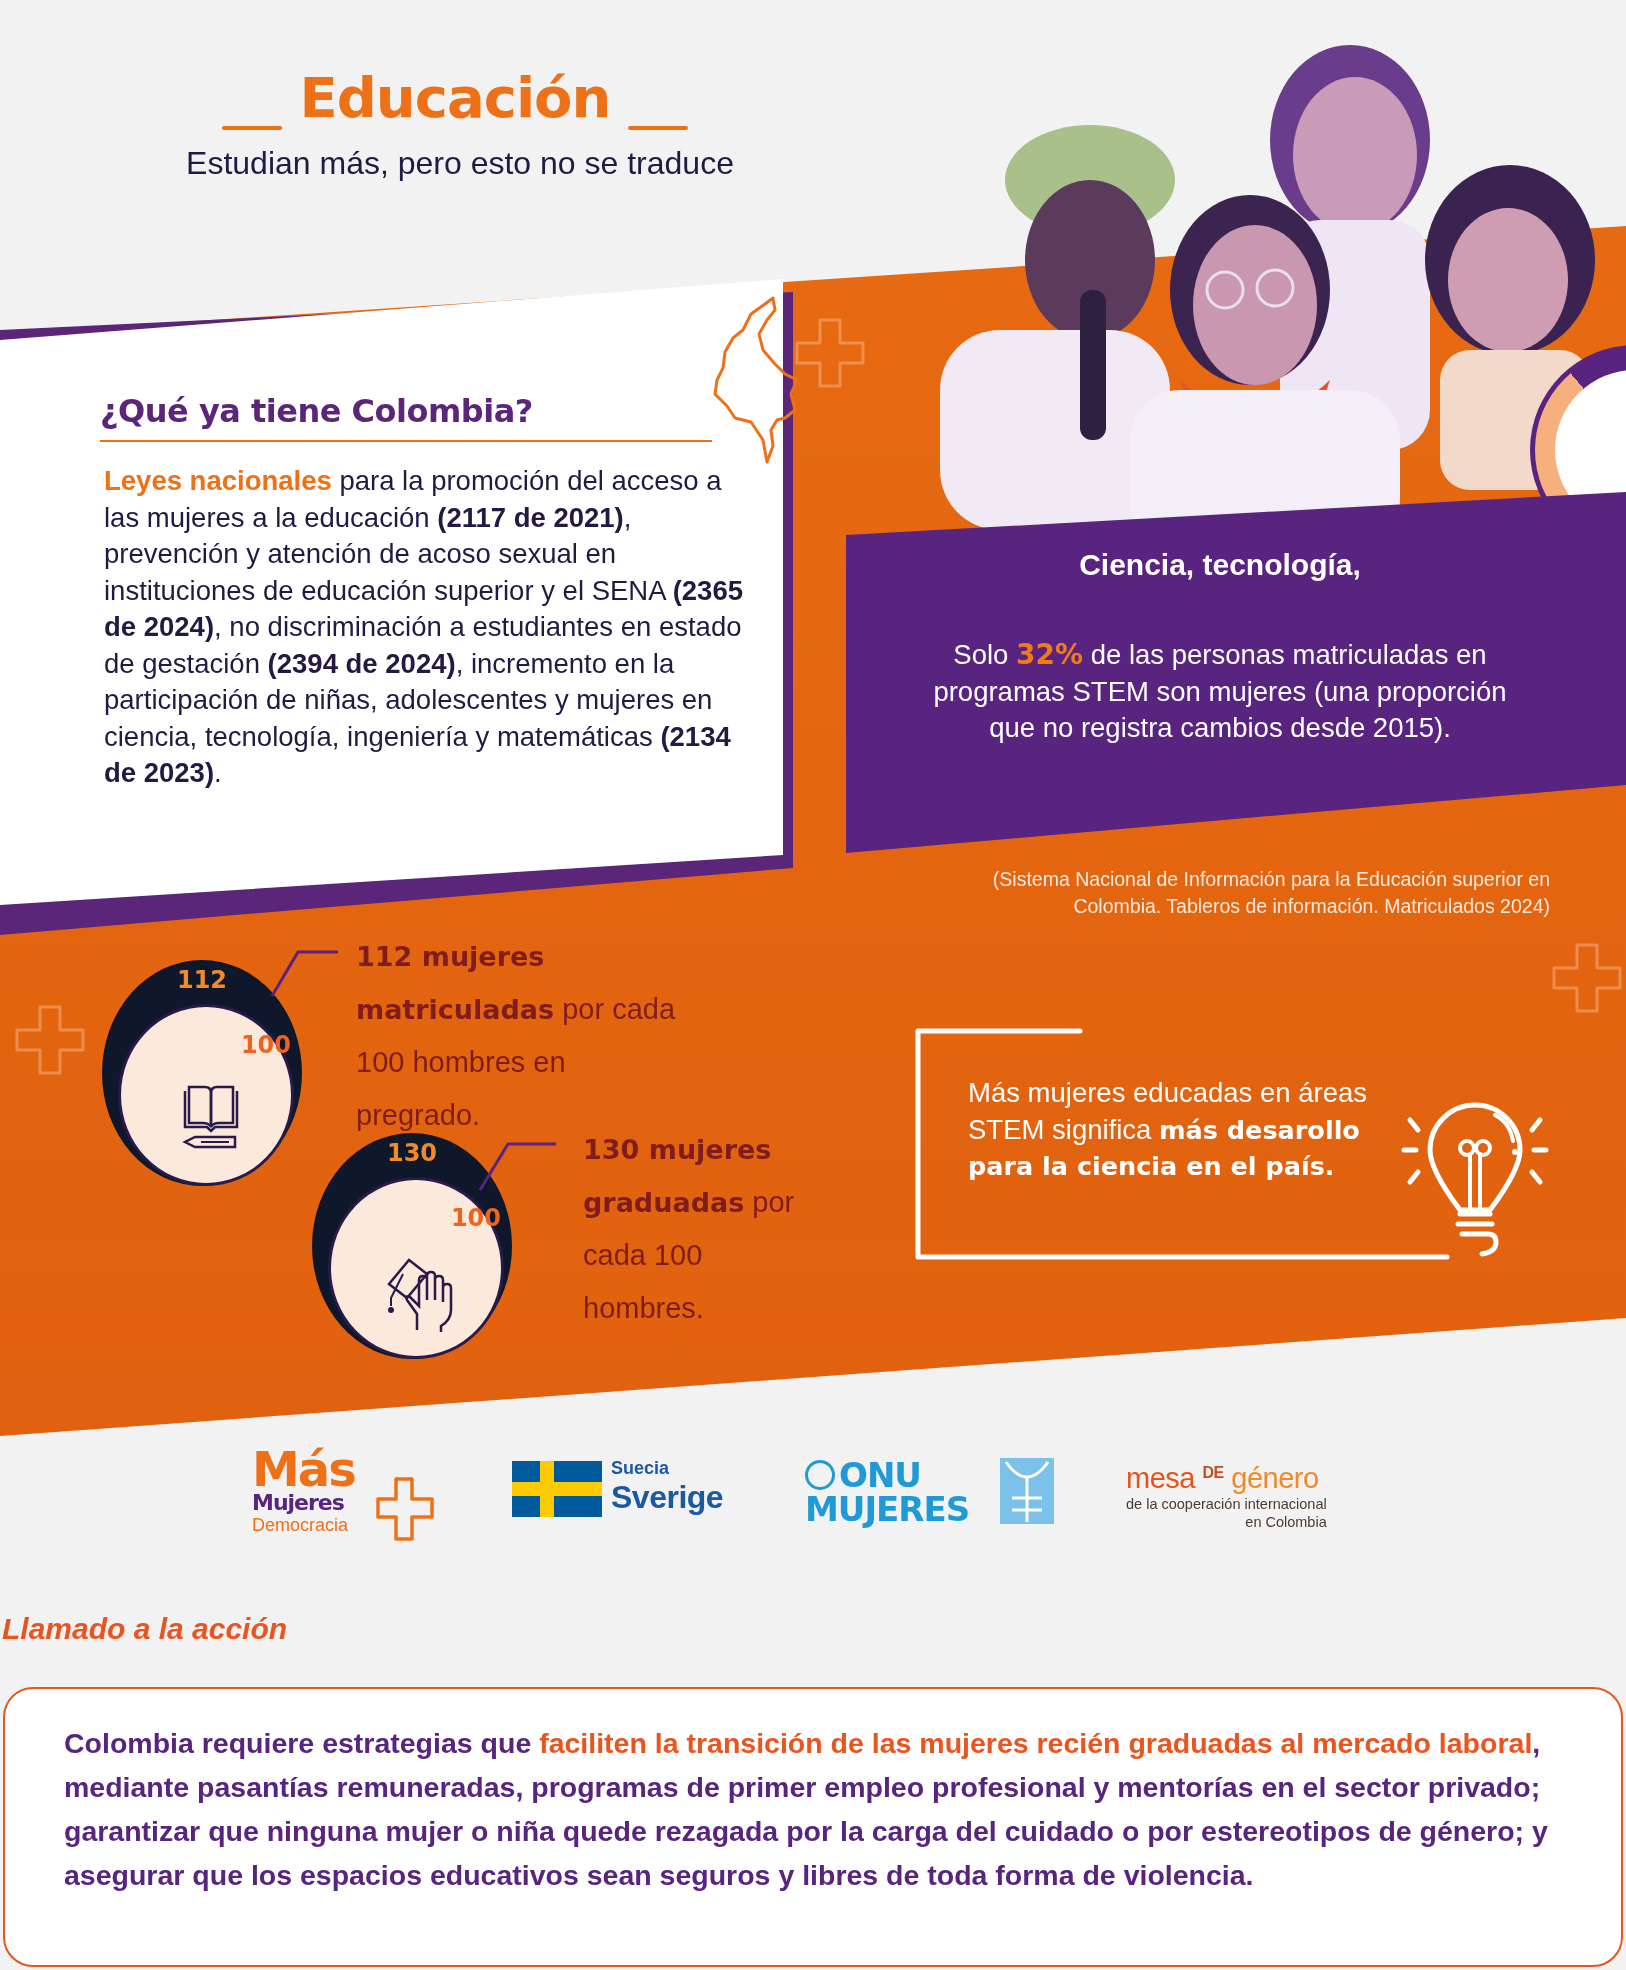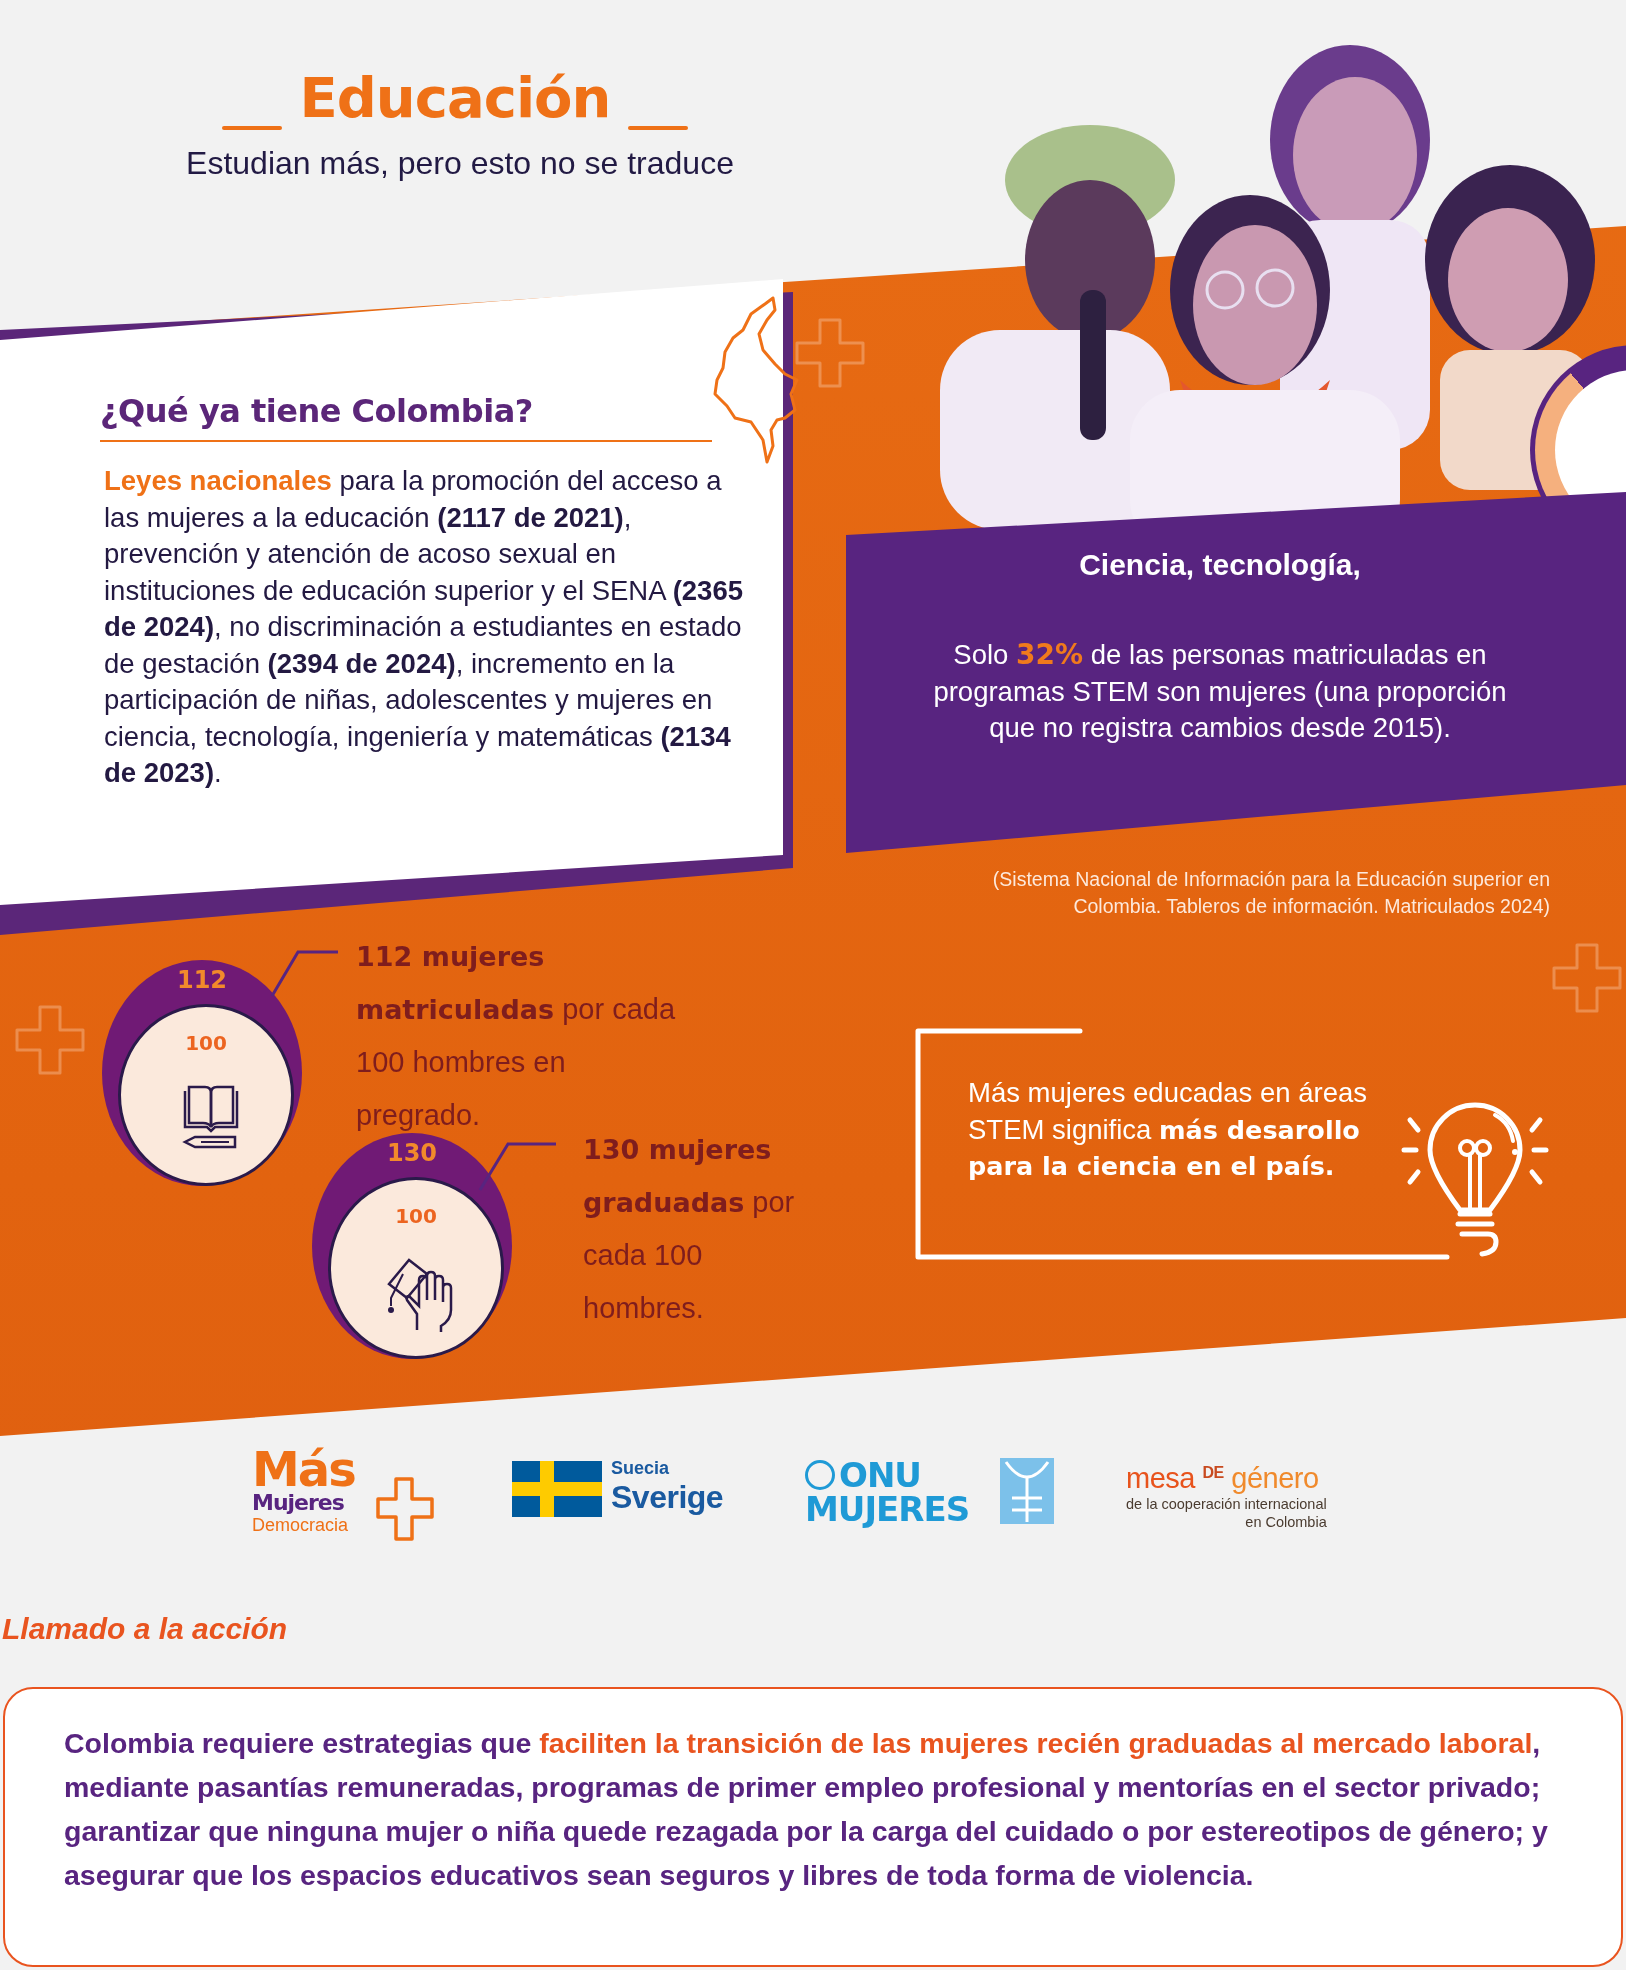--- a/index.html
+++ b/index.html
@@ -102,33 +102,33 @@
     .stem-body .pct { color: #f07a1c; font-weight: 900; font-family: "DejaVu Sans", sans-serif; font-size: 28px; }
     .source {
       position: absolute; left: 870px; top: 866px; width: 680px; text-align: right;
       font-size: 19.5px; line-height: 27px; color: #fde9dc;
       font-family: "Liberation Sans", sans-serif;
     }
 
     
     .stat-circle {
       position: absolute; width: 200px; height: 226px; border-radius: 50%;
-      background: #701a75;
+      background: #0f172a;
     }
     .stat-inner {
       position: absolute; border-radius: 50%; background: #fbe9dc;
       border: 3px solid #2a1a4a;
     }
     .stat-top {
       position: absolute; width: 100%; text-align: center;
       font-family: "DejaVu Sans", sans-serif; font-weight: 900; font-size: 24px; color: #f28a2b;
     }
     .stat-base {
-      position: absolute; width: 100%; text-align: center;
-      font-family: "DejaVu Sans", sans-serif; font-weight: 900; font-size: 20px; color: #ec6420;
+      position: absolute; width: 100%; text-align: right;
+      font-family: "DejaVu Sans", sans-serif; font-weight: 900; font-size: 24px; color: #ec6420;
     }
     .stat-icon { position: absolute; }
     .leader { position: absolute; }
     .stat-text {
       position: absolute; font-size: 29px; line-height: 53px; color: #7f1d1d;
       font-family: "Liberation Sans", sans-serif;
     }
     .stat-text b { font-family: "DejaVu Sans", sans-serif; font-weight: 900; font-size: 27px; }
 
     

